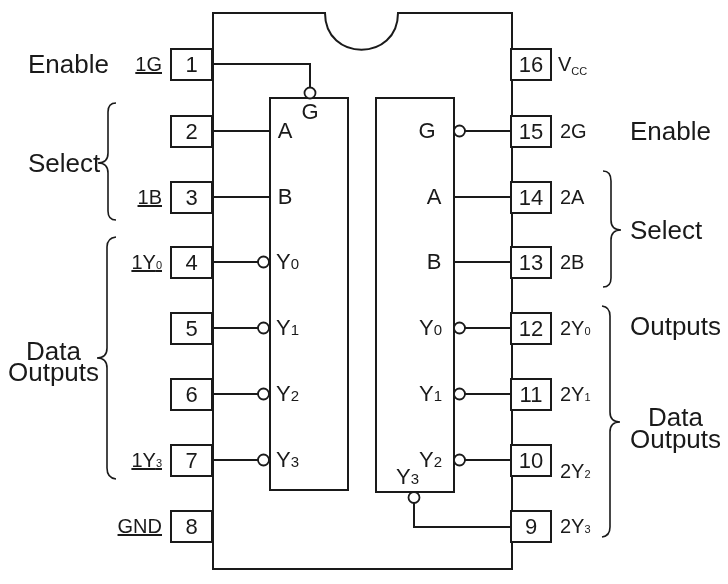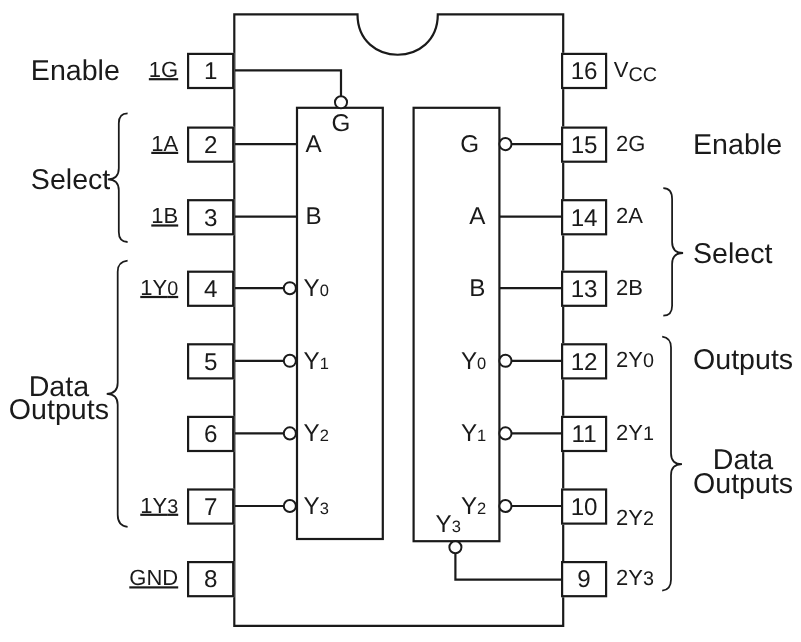--- a/index.html
+++ b/index.html
@@ -25,21 +25,21 @@
   
   .anno{
     position:absolute;font-size:26px;line-height:26px;height:26px;white-space:nowrap;
   }
   .anno.two{height:auto;line-height:21px;text-align:center;}
   
   .inner{
     position:absolute;height:26px;line-height:26px;font-size:22px;white-space:nowrap;
   }
   .ctr{width:30px;text-align:center;}
-  .sub{font-size:18px;text-align:right;}
+  .sub{font-size:11px;text-align:right;}
   .sub.low{vertical-align:-4px;}
   .isub{font-size:15px;}
 </style>
 </head>
 <body>
 
 <div class="stage">
 
   <svg width="728" height="584" viewBox="0 0 728 584">
 
@@ -92,21 +92,20 @@
   <div class="pinbox rt" style="left:510px;top:48px">16</div>
   <div class="pinbox rt" style="left:510px;top:115px">15</div>
   <div class="pinbox rt" style="left:510px;top:181px">14</div>
   <div class="pinbox rt" style="left:510px;top:246px">13</div>
   <div class="pinbox rt" style="left:510px;top:312px">12</div>
   <div class="pinbox rt" style="left:510px;top:378px">11</div>
   <div class="pinbox rt" style="left:510px;top:444px">10</div>
   <div class="pinbox rt" style="left:510px;top:510px">9</div>
 
   <div class="pname lft" style="top:51px"><span>1G</span><span class="sub"></span></div>
-  <div class="pname lft" style="top:118px"><span>1A</span><span class="sub"></span></div>
   <div class="pname lft" style="top:184px"><span>1B</span><span class="sub"></span></div>
   <div class="pname lft" style="top:249px"><span>1Y</span><span class="sub">0</span></div>
   <div class="pname lft" style="top:447px"><span>1Y</span><span class="sub">3</span></div>
   <div class="pname lft" style="top:513px"><span>GND</span><span class="sub"></span></div>
 
   <div class="pname rgt" style="top:51px;left:558px"><span>V</span><span class="sub low">CC</span></div>
   <div class="pname rgt" style="top:118px"><span>2G</span><span class="sub"></span></div>
   <div class="pname rgt" style="top:184px"><span>2A</span><span class="sub"></span></div>
   <div class="pname rgt" style="top:249px"><span>2B</span><span class="sub"></span></div>
   <div class="pname rgt" style="top:315px"><span>2Y</span><span class="sub">0</span></div>

